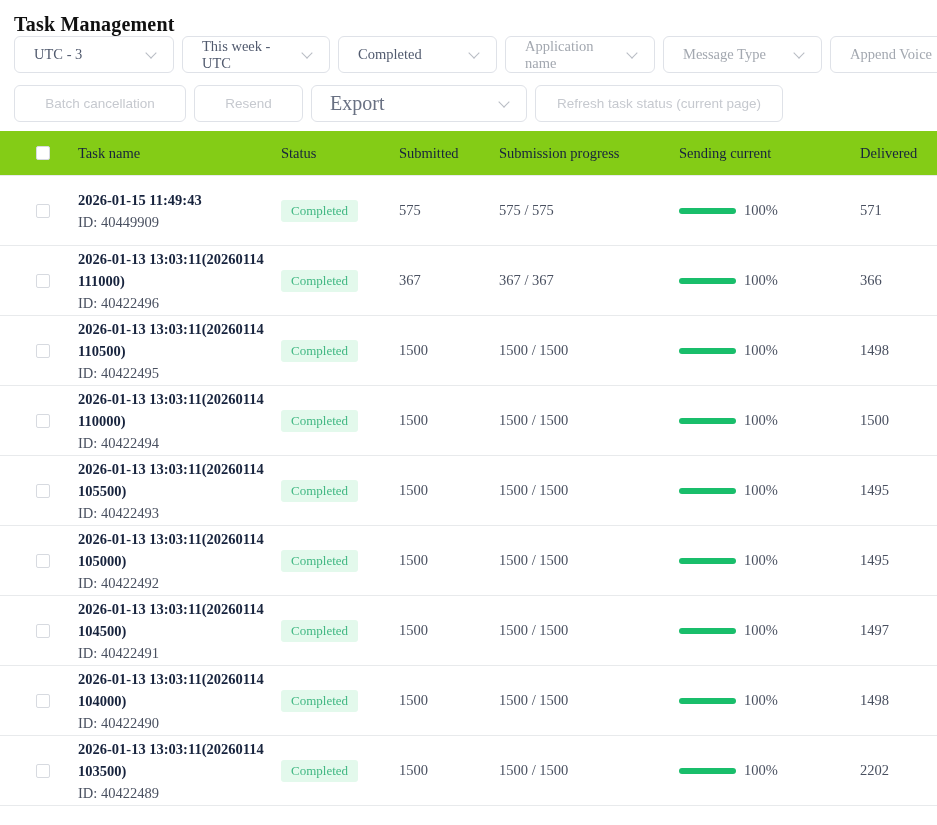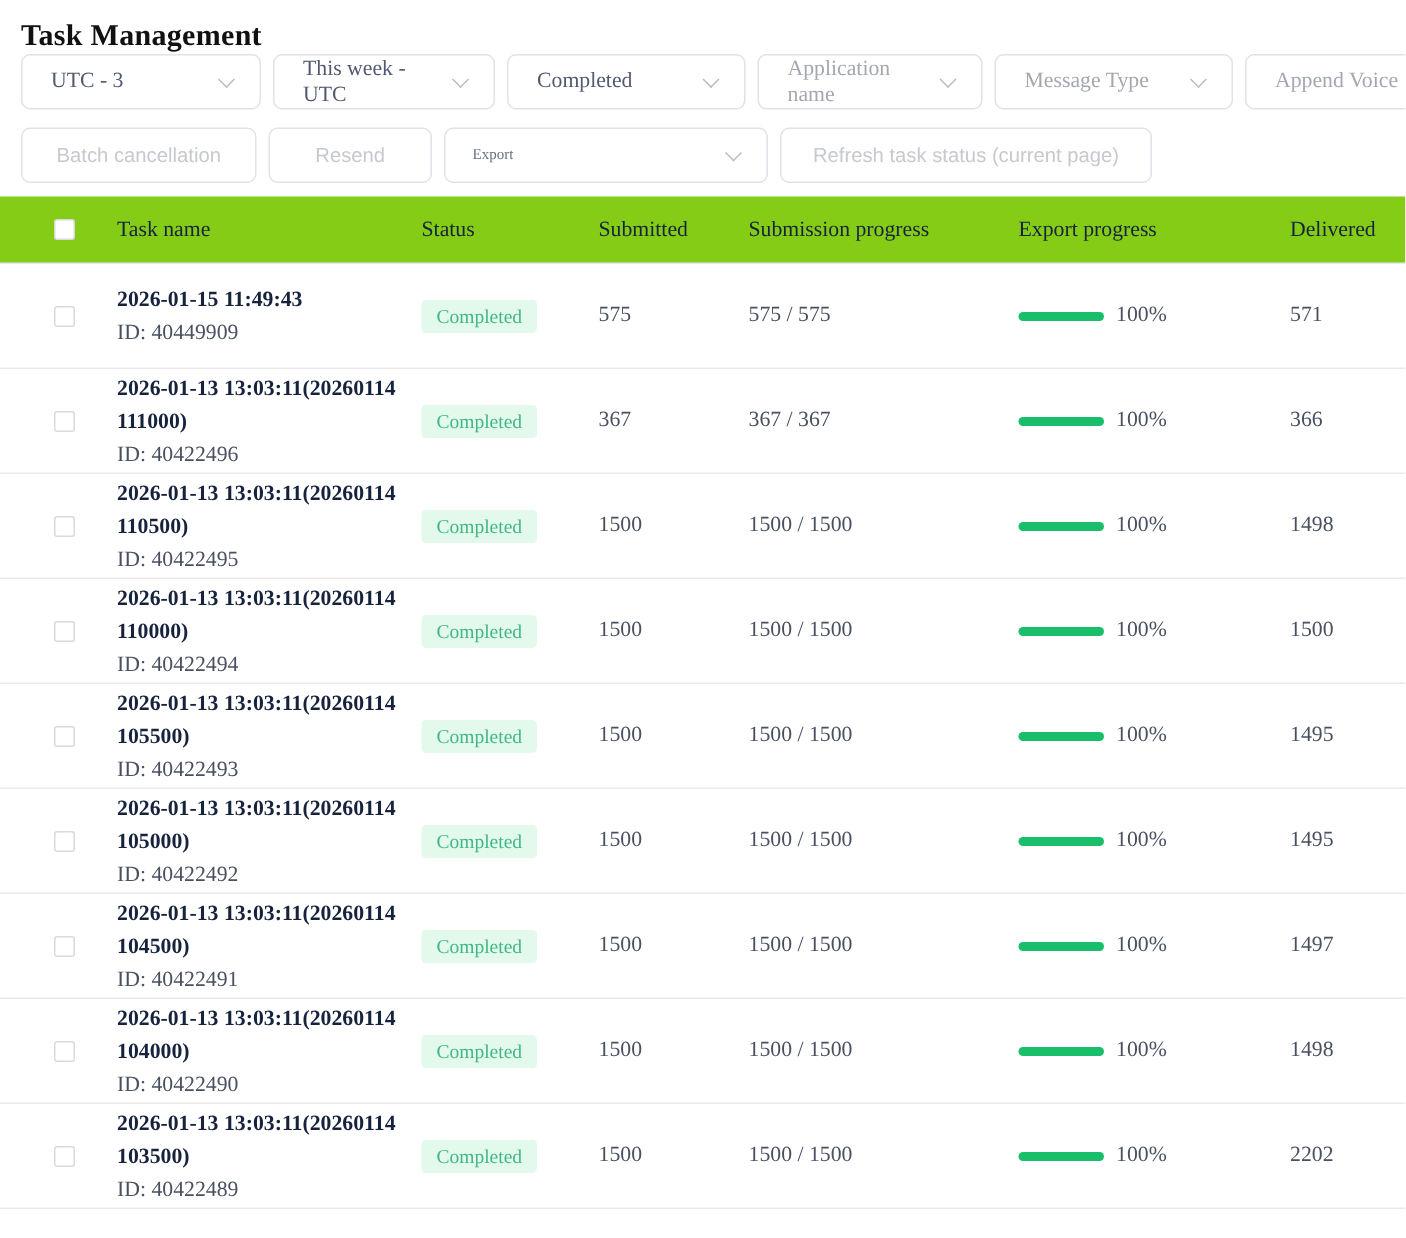--- a/index.html
+++ b/index.html
@@ -29,24 +29,24 @@
     content:''; position:absolute; left:1px; top:0; width:7px; height:7px;
     border-right:1.6px solid #b8bcc4; border-bottom:1.6px solid #b8bcc4;
     transform:rotate(45deg);
   }
   .w-tz {width:160px;} .w-dr {width:148px;} .w-st {width:159px;}
   .w-app {width:150px;} .w-mt {width:159px;} .w-av {width:160px; padding-left:19px;}
   .action-btn {
     justify-content:center; font-family:"Liberation Sans", sans-serif;
     font-size:13.5px; color:#c6c9cf; padding:0 18px;
   }
-  .w-batch {width:157px;} .w-resend {width:109px;} .w-refresh {width:248px;}
+  .w-batch {width:172px;} .w-resend {width:109px;} .w-refresh {width:248px;}
   .export-select {
     width:216px; justify-content:space-between; font-family:"Liberation Serif", serif;
-    font-size:10px; color:#697183; padding:0 16px 0 18px;
+    font-size:20px; color:#697183; padding:0 16px 0 18px;
   }
   
   .table { margin-top:9px; }
   .tr {
     display:grid;
     grid-template-columns:78px 203px 118px 100px 180px 181px 77px;
     align-items:center;
   }
   .thead {
     height:45px; background:#84cc16; border-bottom:1px solid #e8eaec;
@@ -116,21 +116,21 @@
 
   <div class="table">
     <div class="tr thead">
       <div class="td-check">
         <span class="checkbox"></span>
       </div>
       <div>Task name</div>
       <div>Status</div>
       <div>Submitted</div>
       <div>Submission progress</div>
-      <div>Export progress</div>
+      <div>Sending current</div>
       <div>Delivered</div>
     </div>
     <div class="tbody">
         <div class="tr">
           <div class="td-check">
             <span class="checkbox"></span>
           </div>
           <div class="task-cell">
             <div class="task-name">2026-01-15 11:49:43</div>
             <div class="task-id">ID: 40449909</div>

